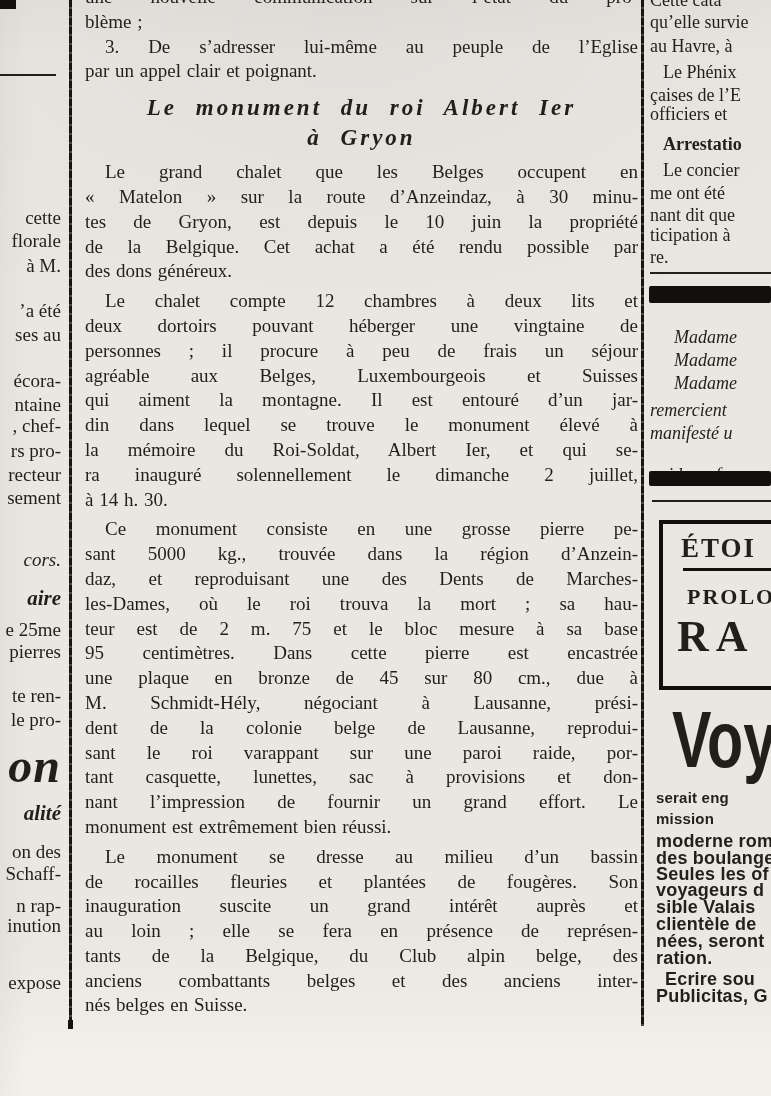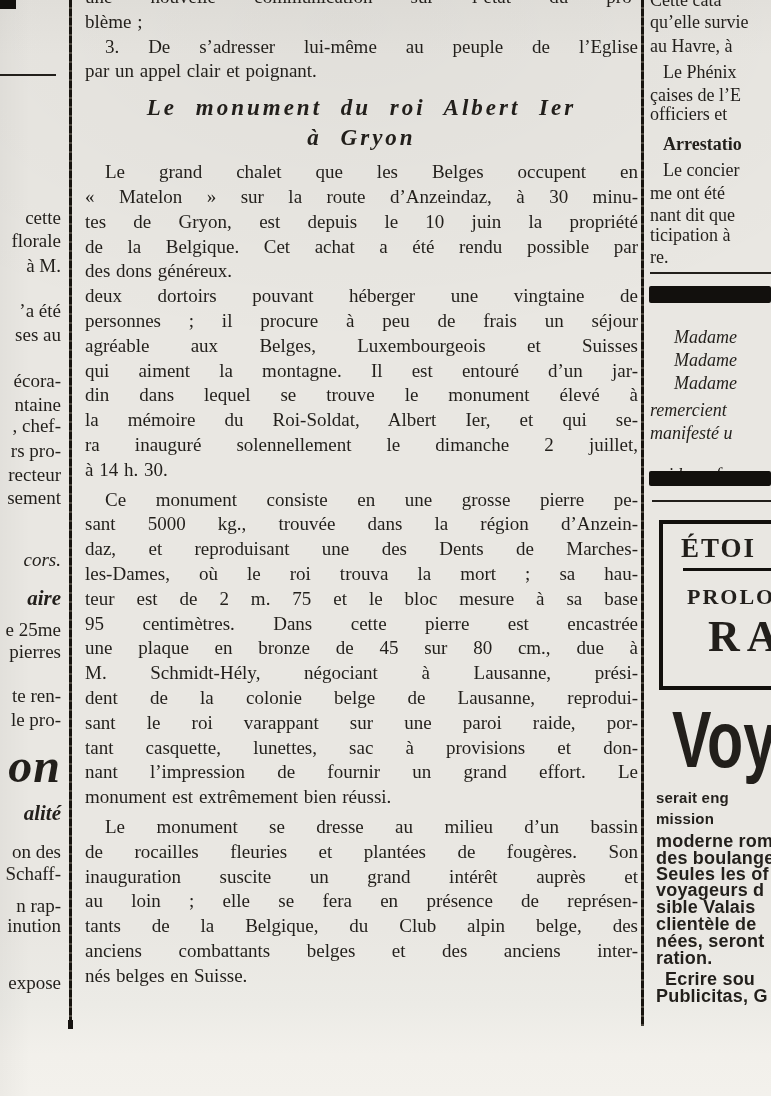--- a/index.html
+++ b/index.html
@@ -61,21 +61,21 @@
   .rfrag.ind2{padding-left:24px;}
   .rfrag.b{font-weight:bold;}
   .rfrag.it{font-style:italic;}
   .ad-box{
     position:absolute;left:659px;top:520px;width:116px;height:170px;
     border:4px solid var(--bar);overflow:hidden;
   }
   .ad-l1{margin-top:9px;padding-left:18px;font-weight:bold;font-size:27px;letter-spacing:2px;white-space:nowrap;}
   .ad-underline{margin:4px 0 0 20px;height:3px;background:var(--bar);}
   .ad-l2{margin-top:13px;padding-left:24px;font-weight:bold;font-size:22px;letter-spacing:2px;white-space:nowrap;}
-  .ad-l3{margin-top:5px;padding-left:45px;font-weight:bold;font-size:44px;line-height:1;letter-spacing:7px;white-space:nowrap;}
+  .ad-l3{margin-top:5px;padding-left:14px;font-weight:bold;font-size:44px;line-height:1;letter-spacing:7px;white-space:nowrap;}
   .ad-big{
     position:absolute;left:672px;top:700px;
     font-family:"Liberation Sans","DejaVu Sans",sans-serif;
     font-weight:bold;font-size:80px;line-height:1;
     transform:scaleX(.74);transform-origin:left top;white-space:nowrap;
   }
   .adlines .adline{
     position:absolute;left:656px;white-space:nowrap;
     font-family:"Liberation Sans","DejaVu Sans",sans-serif;
     font-weight:bold;font-size:18px;line-height:17px;letter-spacing:.2px;
@@ -130,20 +130,21 @@
     <div class="headline">
       <div>Le monument du roi Albert Ier</div>
       <div>à Gryon</div>
     </div>
     <div class="bodylines">
         <div class="ln ind">Le grand chalet que les Belges occupent en</div>
         <div class="ln">« Matelon » sur la route d’Anzeindaz, à 30 minu-</div>
         <div class="ln">tes de Gryon, est depuis le 10 juin la propriété</div>
         <div class="ln">de la Belgique. Cet achat a été rendu possible par</div>
         <div class="ln end">des dons généreux.</div>
+        <div class="ln ind gap">Le chalet compte 12 chambres à deux lits et</div>
         <div class="ln">deux dortoirs pouvant héberger une vingtaine de</div>
         <div class="ln">personnes ; il procure à peu de frais un séjour</div>
         <div class="ln">agréable aux Belges, Luxembourgeois et Suisses</div>
         <div class="ln">qui aiment la montagne. Il est entouré d’un jar-</div>
         <div class="ln">din dans lequel se trouve le monument élevé à</div>
         <div class="ln">la mémoire du Roi-Soldat, Albert Ier, et qui se-</div>
         <div class="ln">ra inauguré solennellement le dimanche 2 juillet,</div>
         <div class="ln end">à 14 h. 30.</div>
         <div class="ln ind gap">Ce monument consiste en une grosse pierre pe-</div>
         <div class="ln">sant 5000 kg., trouvée dans la région d’Anzein-</div>

